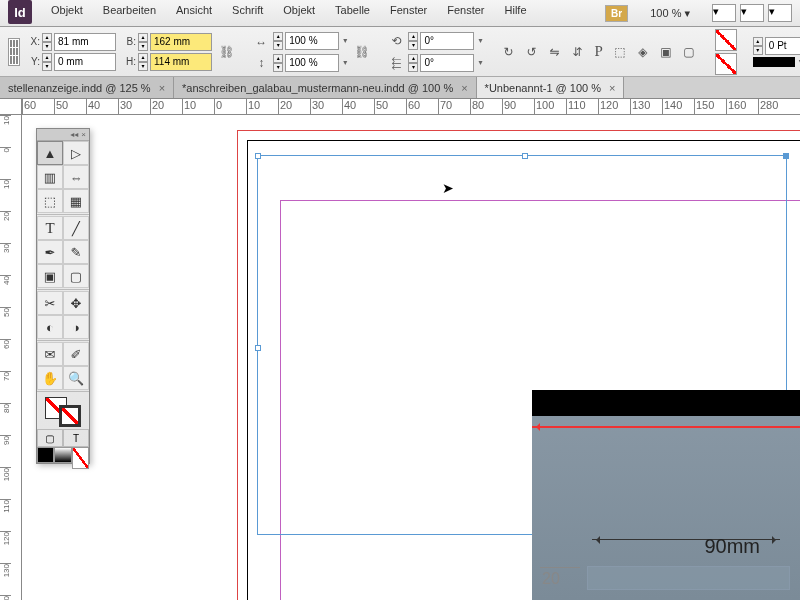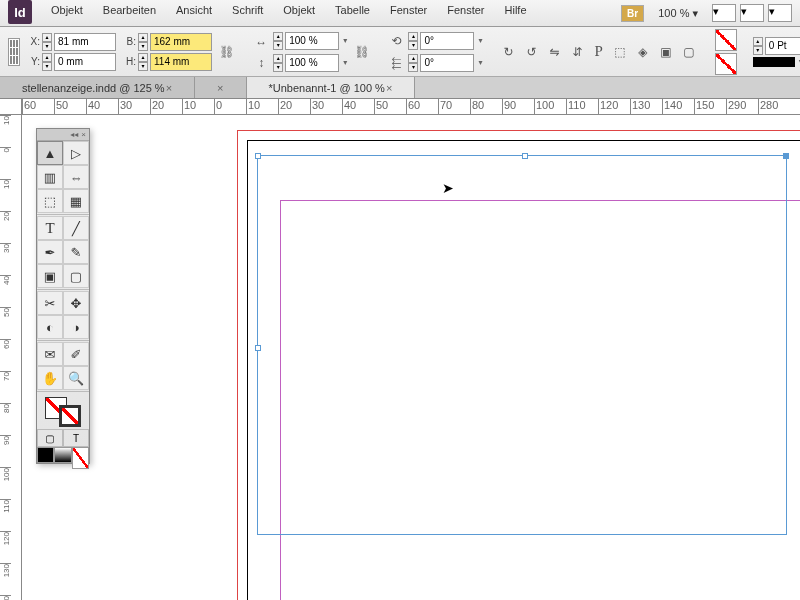--- a/index.html
+++ b/index.html
@@ -1,20 +1,20 @@
 <!DOCTYPE html>
 <html><head>
 <meta charset="utf-8">
 <style>
 *{margin:0;padding:0;box-sizing:border-box;font-family:Tahoma,Arial,sans-serif;font-size:11px;user-select:none}
 body{background:#fff;width:800px;height:600px;overflow:hidden;position:relative}
 .menubar{height:27px;background:linear-gradient(#f5f5f5,#e6e6e6);border-bottom:1px solid #999;display:flex;padding:0 8px;gap:2px}
 .id-logo{width:24px;height:24px;background:#4b2e4e;color:#fff;display:flex;align-items:center;justify-content:center;font-weight:bold;font-size:13px;border-radius:2px;margin-right:8px}
 .menuitem{padding:4px 9px;color:#333;cursor:pointer}
-.menu-right{margin-left:auto;display:flex;align-items:center;gap:8px}
+.menu-right{margin-left:auto;display:flex;align-items:center;gap:16px}
 .br-badge{background:#d4a84a;color:#fff;padding:2px 5px;font-weight:bold;font-size:10px;border:1px solid #aaa}
 .zoom-display{padding:2px 6px;color:#333}
 .layout-icons{display:flex;gap:4px}
 .li-box{width:24px;height:18px;border:1px solid #999;background:#fff;position:relative}
 .controlbar{height:50px;background:linear-gradient(#f2f2f2,#e8e8e8);border-bottom:1px solid #aaa;display:flex;align-items:center;padding:3px 8px;gap:6px}
 .cb-group{display:flex;align-items:center;gap:3px}
 .ref-point{width:28px;height:28px;border:1px solid #999;background:#fff;display:grid;grid-template-columns:repeat(3,1fr);grid-template-rows:repeat(3,1fr);padding:1px;gap:1px}
 .ref-dot{background:#fff;border:1px solid #888}
 .ref-dot.act{background:#333}
 .coord-row{display:flex;flex-direction:column;gap:2px}
@@ -24,21 +24,21 @@
 .coord-input.hl{background:#fce97a}
 .spinner{width:10px;height:18px;display:flex;flex-direction:column}
 .spinner div{flex:1;border:1px solid #999;background:#f0f0f0;font-size:6px;text-align:center;line-height:7px}
 .pct-input{width:54px;height:18px;border:1px solid #999;background:#fff;padding:0 3px;font-size:10px;display:flex;align-items:center}
 .cb-icon{width:20px;height:20px;border:1px solid transparent;display:flex;align-items:center;justify-content:center;font-size:12px;color:#555}
 .cb-sep{width:1px;height:36px;background:#bbb;margin:0 2px}
 .stroke-sample{width:42px;height:10px;background:#000}
 .noswatch{width:22px;height:22px;border:1px solid #999;background:#fff;position:relative}
 .noswatch::after{content:"";position:absolute;left:0;top:0;right:0;bottom:0;background:linear-gradient(to top right,transparent 45%,red 45%,red 55%,transparent 55%)}
 .tabstrip{height:22px;background:#d0d0d0;border-bottom:1px solid #888;display:flex}
-.tab{padding:3px 22px;background:#c4c4c4;border-right:1px solid #999;display:flex;align-items:center;gap:1px;color:#333;font-size:10px;white-space:nowrap}
+.tab{padding:3px 8px;background:#c4c4c4;border-right:1px solid #999;display:flex;align-items:center;gap:8px;color:#333;font-size:10px;white-space:nowrap}
 .tab.active{background:#e8e8e8}
 .tab-close{color:#666;cursor:pointer;font-size:11px}
 .hruler{position:absolute;left:22px;top:99px;right:0;height:16px;background:#fff;border-bottom:1px solid #888;overflow:hidden}
 .hruler-inner{position:absolute;left:0;top:0;height:100%;display:flex;font-size:8px;color:#666}
 .htick{width:32px;border-left:1px solid #888;padding-left:1px;padding-top:1px;position:relative}
 .htick span{position:absolute;left:1px;top:0}
 .vruler{position:absolute;left:0;top:115px;bottom:0;width:22px;background:#fff;border-right:1px solid #888;overflow:hidden}
 .vtick{height:32px;border-top:1px solid #888;font-size:8px;color:#666;padding-left:2px;writing-mode:vertical-rl;text-orientation:mixed}
 .vtick span{transform:rotate(180deg);display:inline-block;font-size:8px}
 .ruler-corner{position:absolute;left:0;top:99px;width:22px;height:16px;background:#fff;border-right:1px solid #888;border-bottom:1px solid #888}
@@ -232,20 +232,21 @@
       </div>
   </div>
 </div>
 
 <div class="tabstrip">
   <div class="tab">
       <span>stellenanzeige.indd @ 125 %</span>
       <span class="tab-close">×</span>
     </div>
   <div class="tab">
+      <span>*anschreiben_galabau_mustermann-neu.indd @ 100 %</span>
       <span class="tab-close">×</span>
     </div>
   <div class="tab active">
       <span>*Unbenannt-1 @ 100 %</span>
       <span class="tab-close">×</span>
     </div>
 </div>
 
 <div class="ruler-corner"></div>
 <div class="hruler">
@@ -310,21 +311,21 @@
       <div class="htick">
         <span>130</span>
       </div>
       <div class="htick">
         <span>140</span>
       </div>
       <div class="htick">
         <span>150</span>
       </div>
       <div class="htick">
-        <span>290</span>
+        <span>160</span>
       </div>
       <div class="htick">
         <span>280</span>
       </div>
     </div>
   </div>
 <div class="vruler" id="vr">
     <div class="vtick"><span>10</span></div>
     <div class="vtick"><span>0</span></div>
     <div class="vtick"><span>10</span></div>
@@ -345,20 +346,29 @@
 
 <div class="canvas">
   <div class="page-bleed"></div>
   <div class="page-edge"></div>
   <div class="page-margin"></div>
   <div class="sel-frame">
     <div class="sel-handle tl"></div>
     <div class="sel-handle mt"></div>
     <div class="sel-handle tr"></div>
     <div class="sel-handle ml"></div>
+  </div>
+  <div class="placed-img">
+    <div class="topbar"></div>
+    <div class="redline"></div>
+    <div class="dim-arrow"></div>
+    <div class="dim-label">90mm</div>
+    <div class="dim20-arrow"></div>
+    <div class="dim20">20</div>
+    <div class="inner-box"></div>
   </div>
   <div class="cursor">➤</div>
 </div>
 
 <div class="toolbox">
   <div class="tb-header">
       <span>◂◂</span>
       <span>×</span>
     </div>
   <div class="tb-grid">

